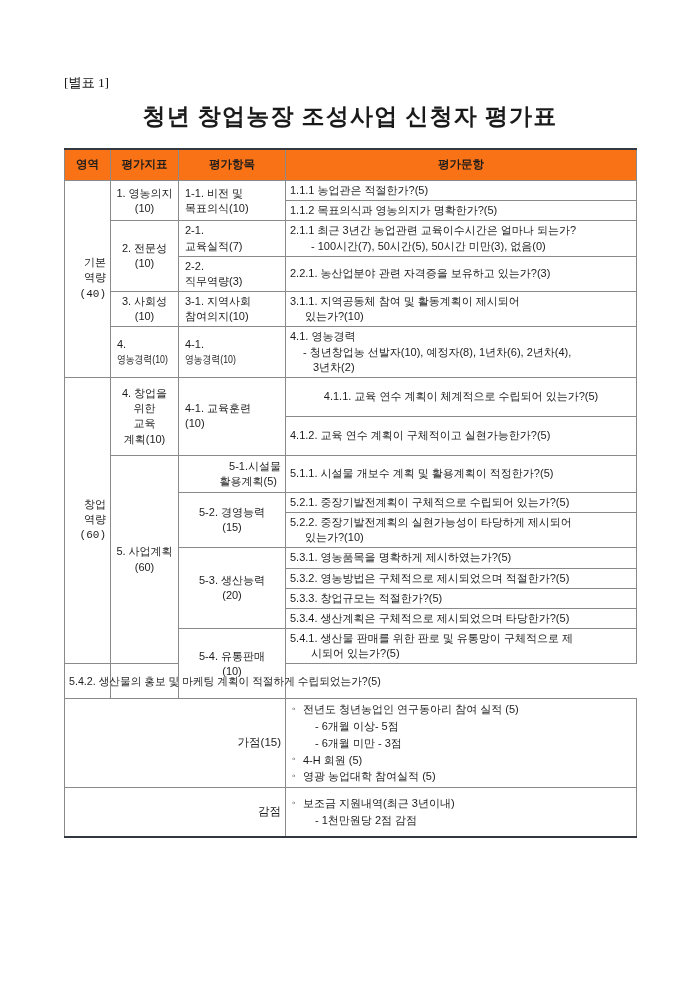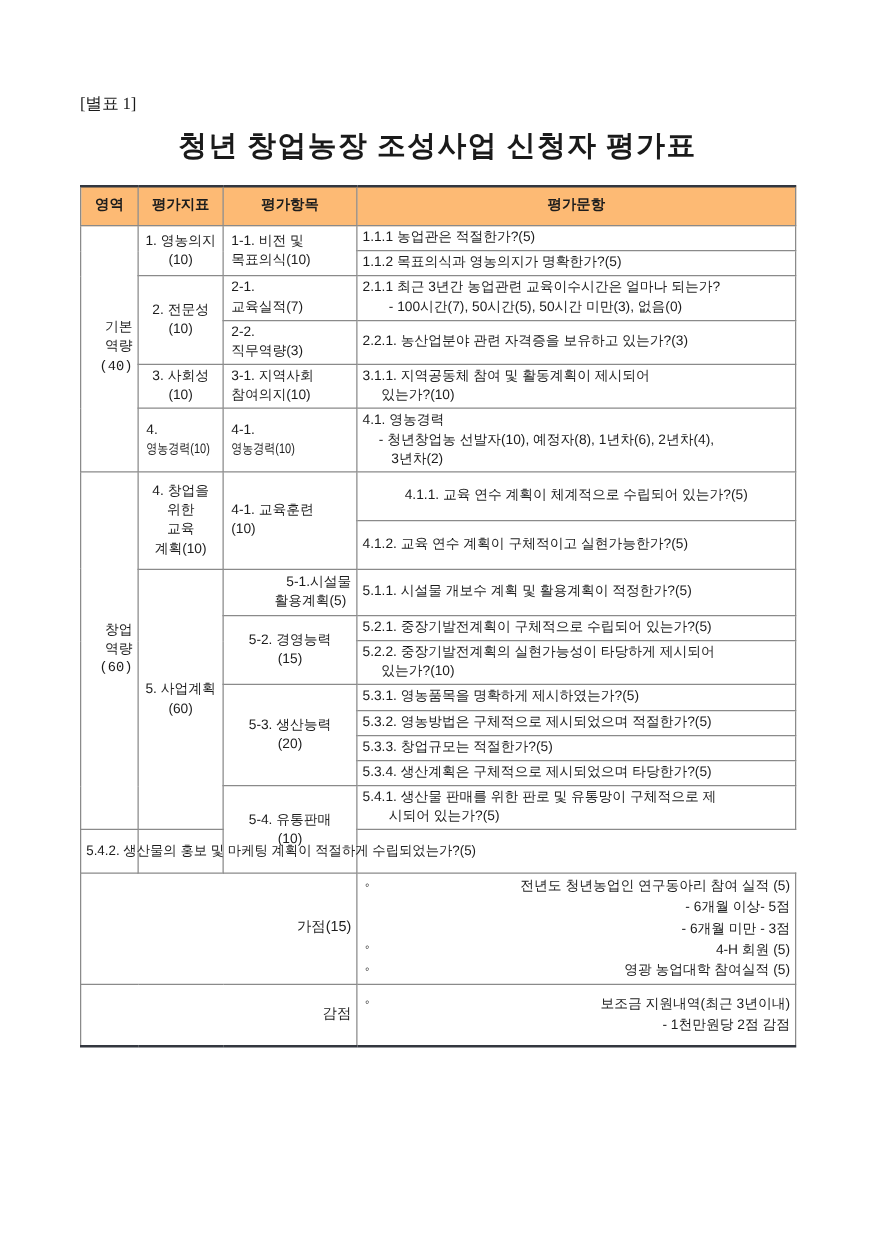--- a/index.html
+++ b/index.html
@@ -52,21 +52,21 @@
     color: #1c1c1c;
   }
   table.eval td, table.eval th {
     border: 1px solid #8a8a8a;
     padding: 2px 4px;
     vertical-align: middle;
     line-height: 1.38;
     font-weight: normal;
   }
   table.eval thead th {
-    background: #fdba74;
+    background: #f97316;
     text-align: center;
     font-weight: bold;
     font-size: 11.5px;
     height: 26px;
     border-top: 2px solid #33373f;
     border-bottom: 1px solid #8a8a8a;
   }
   table.eval tbody tr:last-child td {
     border-bottom: 2px solid #33373f;
   }
@@ -118,21 +118,20 @@
   }
   ul.blist {
     list-style: none;
     margin: 0;
     padding: 0 0 0 2px;
   }
   ul.blist > li {
     position: relative;
     padding-left: 11px;
     line-height: 1.52;
-    text-align: right;
   }
   ul.blist > li::before {
     content: "\25E6";
     position: absolute;
     left: 0;
     top: -0.5px;
     font-size: 10px;
   }
   ul.blist li .dash {
     display: block;

